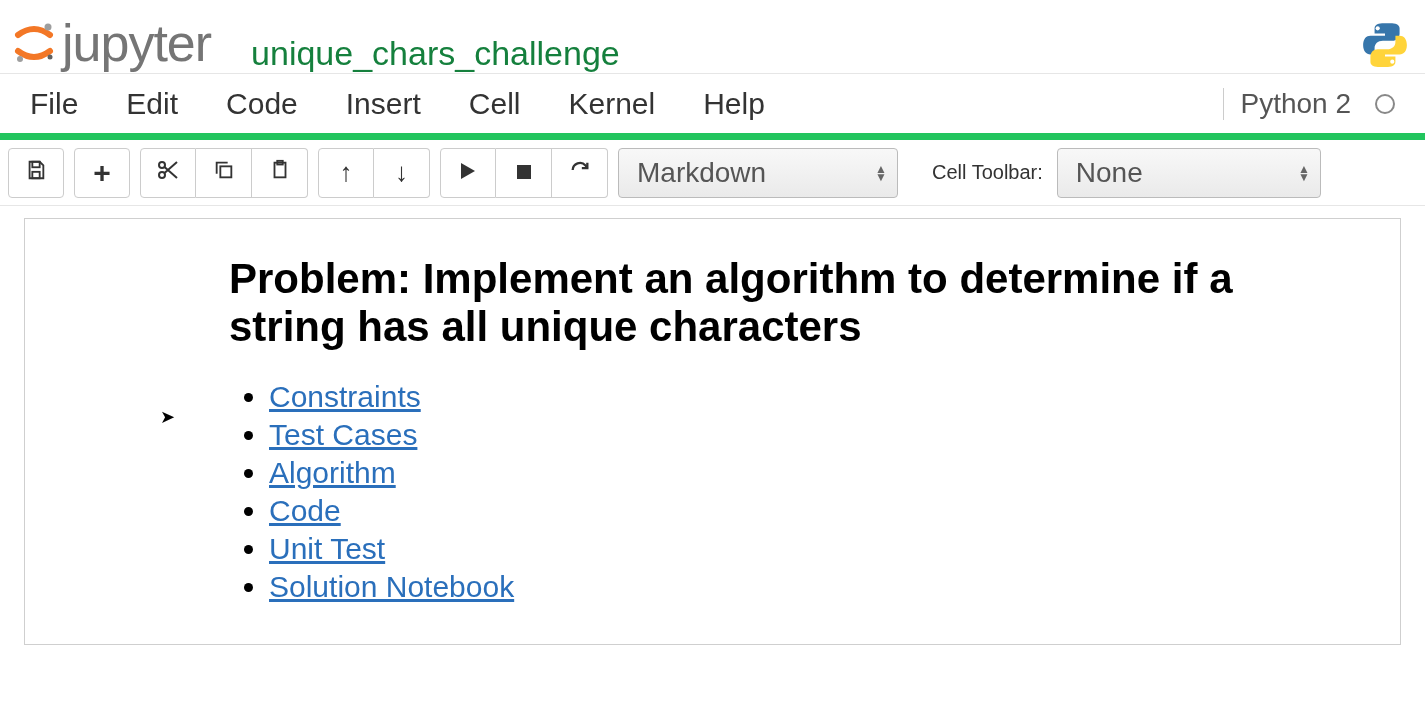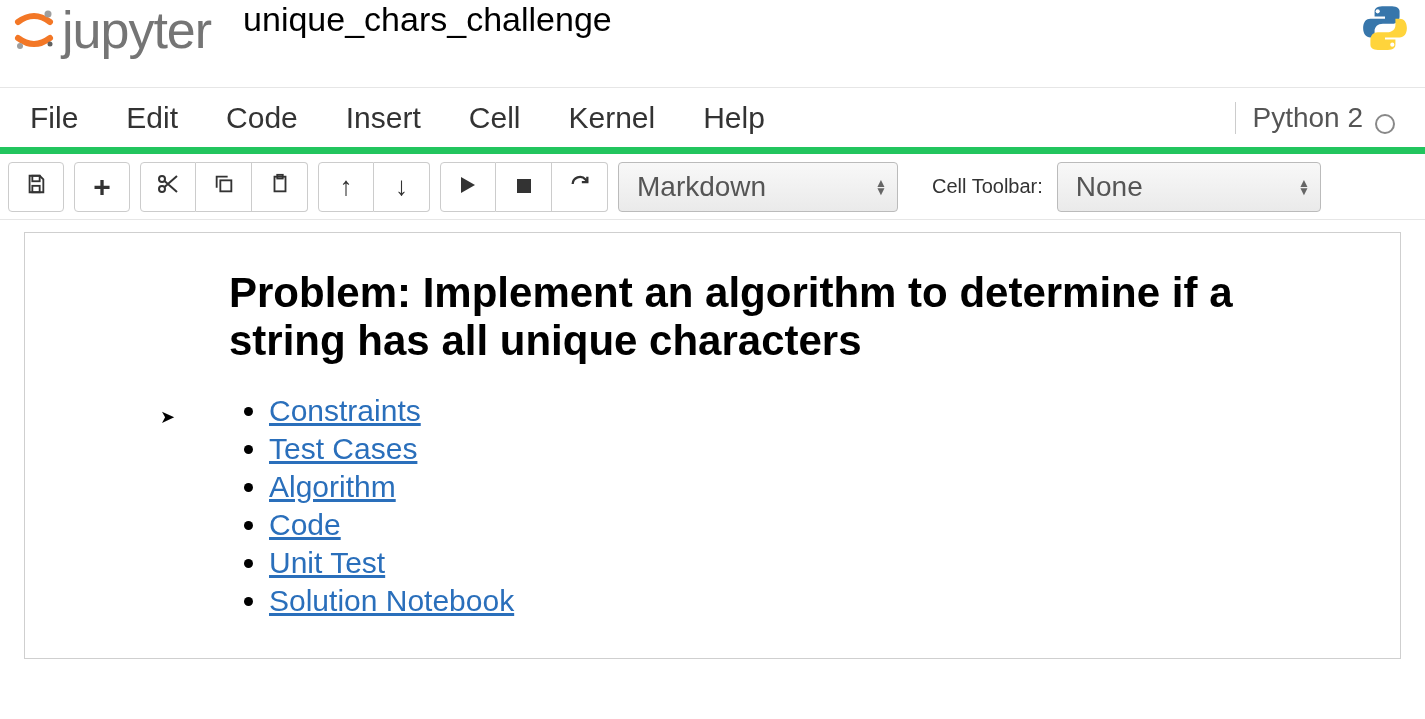--- a/index.html
+++ b/index.html
@@ -4,44 +4,44 @@
 <style>
   * { box-sizing: border-box; margin: 0; padding: 0; }
   body {
     font-family: "Helvetica Neue", Helvetica, Arial, sans-serif;
     background: #fff;
     color: #000;
     width: 1425px;
   }
   .header {
     display: flex;
-    align-items: flex-start;
+    align-items: flex-end;
     padding: 0 12px 0 12px;
     border-bottom: 1px solid #e6e6e6;
-    height: 88px;
+    height: 74px;
   }
   .logo {
     display: flex;
     align-items: center;
     gap: 6px;
   }
   .logo-icon {
     width: 44px; height: 44px;
     display: inline-flex; align-items: center; justify-content: center;
   }
   .logo-text {
     font-size: 52px;
     color: #757575;
     letter-spacing: -1px;
     font-weight: 400;
   }
   .notebook-name {
     font-size: 34px;
-    color: #000000;
-    margin-left: 32px;
+    color: #15803d;
+    margin-left: 40px;
     font-weight: 400;
   }
   .kernel-logo {
     margin-left: auto;
     width: 56px; height: 56px;
     display: flex; align-items: center; justify-content: center;
   }
   .menubar {
     display: flex;
     align-items: center;
@@ -49,22 +49,22 @@
     border-bottom: 7px solid #22c55e;
     height: 66px;
     gap: 48px;
     font-size: 30px;
     color: #333;
   }
   .menubar .menu-item { cursor: pointer; }
   .menubar-right {
     margin-left: auto;
     display: flex;
-    align-items: flex-end;
-    gap: 12px;
+    align-items: center;
+    gap: 24px;
     border-left: 1px solid #ccc;
     padding-left: 16px;
     font-size: 28px;
     color: #555;
   }
   .kernel-indicator {
     width: 20px; height: 20px; border: 2px solid #888; border-radius: 50%;
   }
   .toolbar {
     display: flex;

